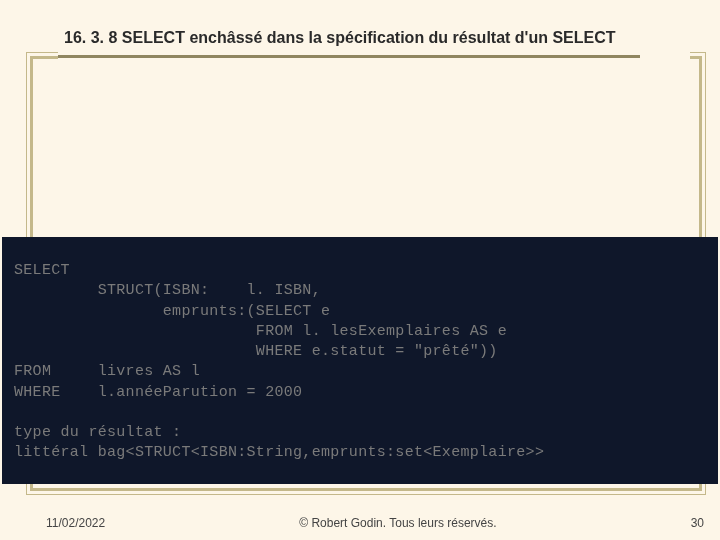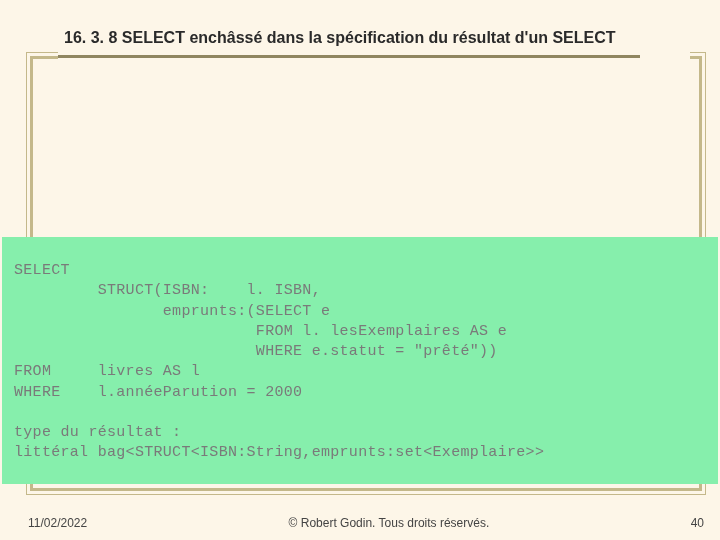--- a/index.html
+++ b/index.html
@@ -79,21 +79,21 @@
   .bullet-text {
     font-size: 24px;
     color: #2a2a2a;
     line-height: 1.3;
   }
   .code-overlay {
     position: absolute;
     left: 2px;
     top: 237px;
     width: 716px;
-    background: #86efac;
+    background: #0f172a;
     z-index: 3;
     padding: 24px 12px 20px 12px;
   }
   .code-pre {
     font-family: "Courier New", Courier, monospace;
     font-size: 15px;
     color: #7a7a7a;
     line-height: 1.35;
     white-space: pre;
     letter-spacing: 0.3px;
@@ -102,21 +102,21 @@
     position: absolute;
     bottom: 10px;
     left: 0;
     right: 0;
     display: flex;
     align-items: center;
     font-size: 12px;
     color: #444;
     padding: 0 16px 0 28px;
   }
-  .footer-date { flex: 0 0 auto; }
+  .footer-date { flex: 0 0 auto; margin-left: 18px; }
   .footer-copy { flex: 1 1 auto; text-align: center; }
   .footer-page { flex: 0 0 auto; }
 </style>
 </head>
 <body>
 
 <div class="slide">
 
   <div class="frame-outer"></div>
 
@@ -134,17 +134,17 @@
                           WHERE e.statut = "prêté"))
 FROM     livres AS l
 WHERE    l.annéeParution = 2000
 
 type du résultat :
 littéral bag&lt;STRUCT&lt;ISBN:String,emprunts:set&lt;Exemplaire&gt;&gt;</pre>
   </div>
 
   <div class="footer">
     <span class="footer-date">11/02/2022</span>
-    <span class="footer-copy">© Robert Godin. Tous droits réservés.</span>
-    <span class="footer-page">40</span>
+    <span class="footer-copy">© Robert Godin. Tous leurs réservés.</span>
+    <span class="footer-page">30</span>
   </div>
 
 </div>
 
 </body></html>

